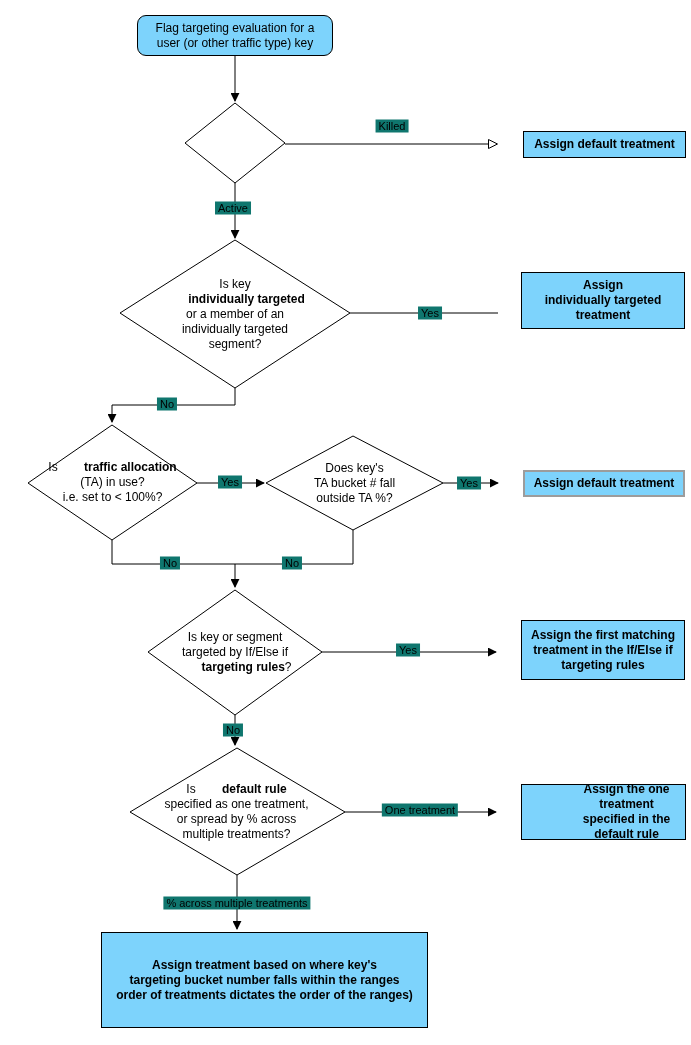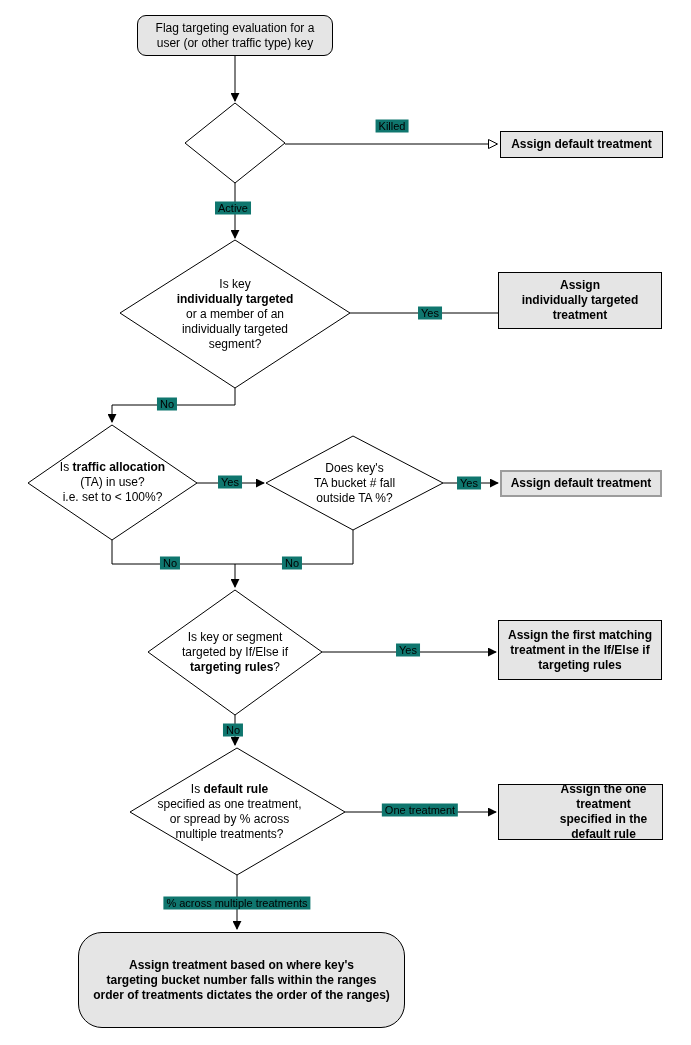--- a/index.html
+++ b/index.html
@@ -7,27 +7,27 @@
     position:relative;
     width:691px;height:1045px;
     background:#ffffff;
     font-family:"Liberation Sans",sans-serif;
     color:#000;
     overflow:hidden;
   }
   .wires{position:absolute;left:0;top:0;width:691px;height:1045px;}
   .node-text{font-size:12px;line-height:15px;text-align:center;color:#000;}
   .rect-node{
-    position:absolute;background:#e5e5e5;border:1px solid #000;
+    position:absolute;background:#7dd3fc;border:1px solid #000;
     display:flex;align-items:center;justify-content:center;
     box-sizing:border-box;padding:2px;
   }
   .rounded{border-radius:9px;}
   .gray-border{border:2px solid #9c9c9c;}
-  .bold{font-weight:700;}
+  .bold{font-weight:700;margin-left:23px;}
   .diamond-label{
     position:absolute;display:flex;align-items:center;justify-content:center;
     pointer-events:none;
   }
   .edge-label{
     position:absolute;transform:translate(-50%,-50%);
     font-size:11px;line-height:13px;background:#0f766e;
     padding:0 3px;white-space:nowrap;color:#000;
   }
 </style>
@@ -104,21 +104,21 @@
   </div>
 
   <div class="diamond-label node-text" style="left:148px;top:590px;width:174px;height:125px;">
     <div>
       <div>Is key or segment</div>
       <div>targeted by If/Else if</div>
       <div><span class="bold">targeting rules</span><span>?</span></div>
     </div>
   </div>
 
-  <div class="diamond-label node-text" style="left:122px;top:748px;width:215px;height:127px;">
+  <div class="diamond-label node-text" style="left:129px;top:748px;width:215px;height:127px;">
     <div>
       <div><span>Is </span><span class="bold">default rule</span></div>
       <div>specified as one treatment,</div>
       <div>or spread by % across</div>
       <div>multiple treatments?</div>
     </div>
   </div>
 
   <div class="rect-node node-text bold" style="left:500px;top:131px;width:163px;height:27px;">
     <div>Assign default treatment</div>
@@ -144,21 +144,21 @@
     </div>
   </div>
 
   <div class="rect-node node-text bold" style="left:498px;top:784px;width:165px;height:56px;padding-left:48px;">
     <div>
       <div>Assign the one treatment</div>
       <div>specified in the default rule</div>
     </div>
   </div>
 
-  <div class="rect-node node-text bold" style="left:78px;top:932px;width:327px;height:96px;border-radius:24px;">
+  <div class="rect-node node-text bold" style="left:78px;top:932px;width:327px;height:96px;">
     <div>
       <div>Assign treatment based on where key's</div>
       <div>targeting bucket number falls within the ranges</div>
       <div>order of treatments dictates the order of the ranges)</div>
     </div>
   </div>
 
   <div class="edge-label" style="left:392px;top:126px;">Killed</div>
   <div class="edge-label" style="left:233px;top:208px;">Active</div>
   <div class="edge-label" style="left:430px;top:313px;">Yes</div>

